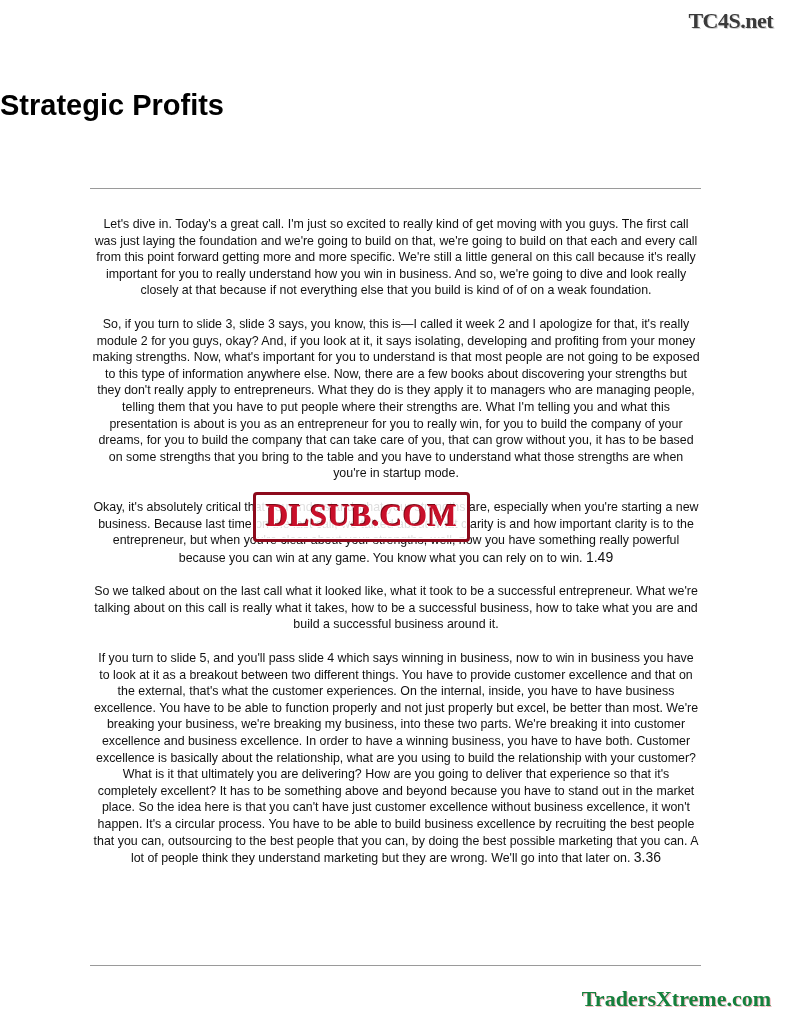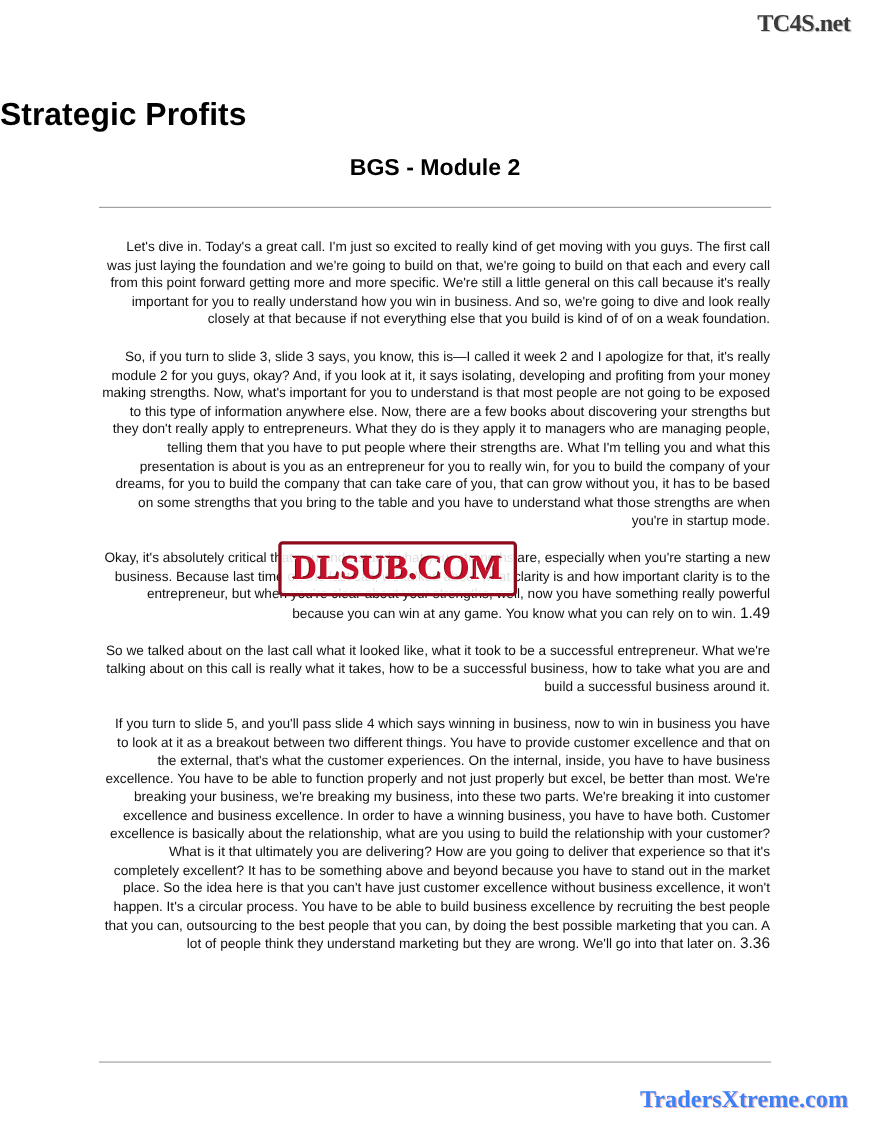--- a/index.html
+++ b/index.html
@@ -67,21 +67,21 @@
   .rule-bottom { top: 965px; }
 
   
   .body-col {
     position: absolute;
     top: 216px;
     left: 92px;
     width: 608px;
     font-size: 12.4px;
     line-height: 16.6px;
-    text-align: right;
+    text-align: center;
     color: #111111;
   }
   .body-col p {
     margin: 0 0 17px 0;
   }
   .tstamp {
     font-size: 14px;
     vertical-align: baseline;
   }
 
@@ -104,33 +104,32 @@
   }
 
   
   .watermark-bottom {
     position: absolute;
     bottom: 12px;
     right: 20px;
     font-family: "Liberation Serif", serif;
     font-weight: bold;
     font-size: 22px;
-    color: #3b82f6;
+    color: #15803d;
     text-shadow: 1px 1px 0 #f0b9c0;
   }
 </style>
 </head>
 <body>
 
 <div class="page">
 
   <div class="watermark-top">TC4S.net</div>
 
   <h1 class="doc-title">Strategic Profits</h1>
-  <h2 class="doc-subtitle">BGS - Module 2</h2>
 
   <div class="rule rule-top"></div>
 
   <div class="body-col">
     <p>Let's dive in. Today's a great call. I'm just so excited to really kind of get moving with you guys. The first call was just laying the foundation and we're going to build on that, we're going to build on that each and every call from this point forward getting more and more specific. We're still a little general on this call because it's really important for you to really understand how you win in business. And so, we're going to dive and look really closely at that because if not everything else that you build is kind of of on a weak foundation.</p>
     <p>So, if you turn to slide 3, slide 3 says, you know, this is—I called it week 2 and I apologize for that, it's really module 2 for you guys, okay? And, if you look at it, it says isolating, developing and profiting from your money making strengths. Now, what's important for you to understand is that most people are not going to be exposed to this type of information anywhere else. Now, there are a few books about discovering your strengths but they don't really apply to entrepreneurs. What they do is they apply it to managers who are managing people, telling them that you have to put people where their strengths are. What I'm telling you and what this presentation is about is you as an entrepreneur for you to really win, for you to build the company of your dreams, for you to build the company that can take care of you, that can grow without you, it has to be based on some strengths that you bring to the table and you have to understand what those strengths are when you're in startup mode.</p>
     <p><span>Okay, it's absolutely critical that you understand what your strengths are, especially when you're starting a new business. Because last time on the last call, we talked about what clarity is and how important clarity is to the entrepreneur, but when you're clear about your strengths, well, now you have something really powerful because you can win at any game. You know what you can rely on to win.</span> <span class="tstamp">1.49</span></p>
     <p>So we talked about on the last call what it looked like, what it took to be a successful entrepreneur. What we're talking about on this call is really what it takes, how to be a successful business, how to take what you are and build a successful business around it.</p>
     <p><span>If you turn to slide 5, and you'll pass slide 4 which says winning in business, now to win in business you have to look at it as a breakout between two different things. You have to provide customer excellence and that on the external, that's what the customer experiences. On the internal, inside, you have to have business excellence. You have to be able to function properly and not just properly but excel, be better than most. We're breaking your business, we're breaking my business, into these two parts. We're breaking it into customer excellence and business excellence. In order to have a winning business, you have to have both. Customer excellence is basically about the relationship, what are you using to build the relationship with your customer? What is it that ultimately you are delivering? How are you going to deliver that experience so that it's completely excellent? It has to be something above and beyond because you have to stand out in the market place. So the idea here is that you can't have just customer excellence without business excellence, it won't happen. It's a circular process. You have to be able to build business excellence by recruiting the best people that you can, outsourcing to the best people that you can, by doing the best possible marketing that you can. A lot of people think they understand marketing but they are wrong. We'll go into that later on.</span> <span class="tstamp">3.36</span></p>
   </div>

